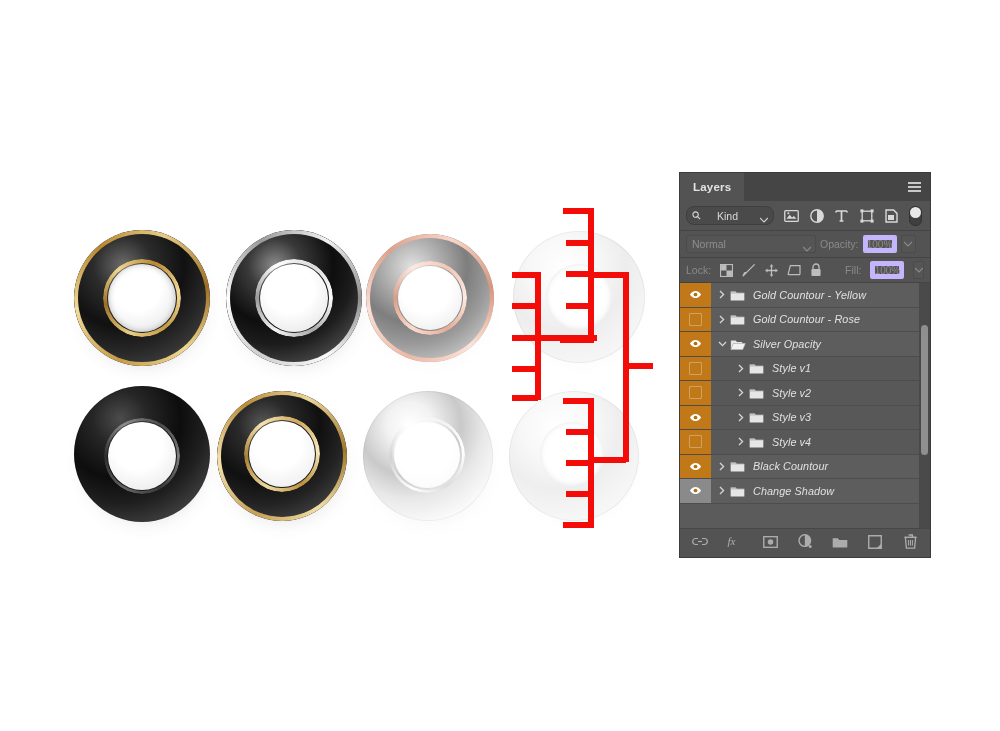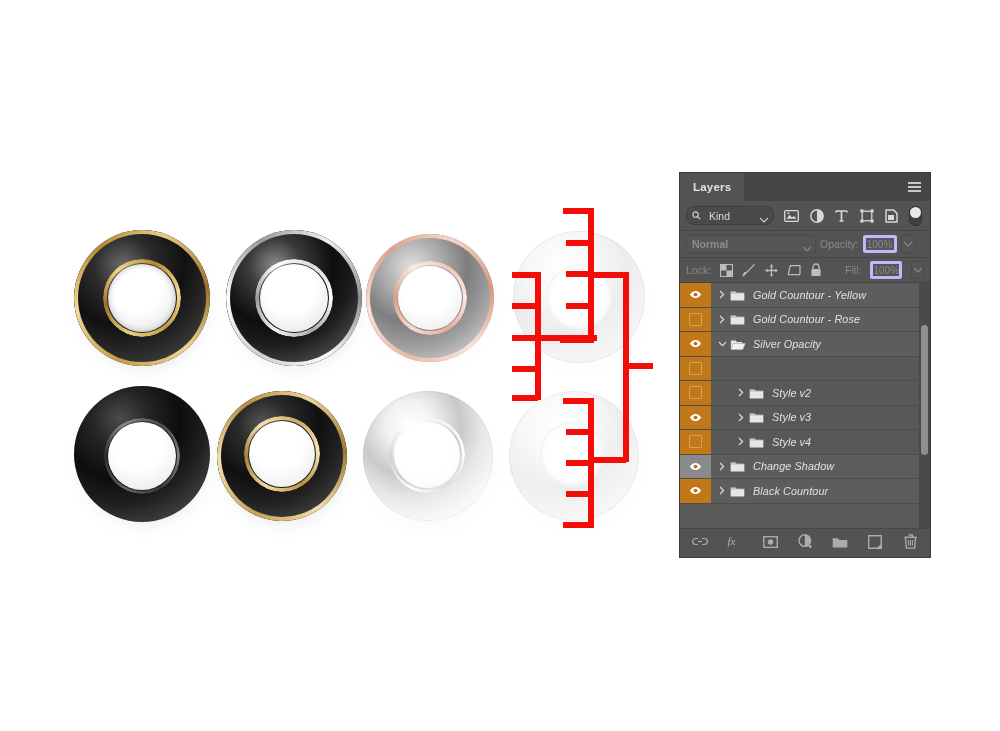--- a/index.html
+++ b/index.html
@@ -56,21 +56,21 @@
   .ps-menu-btn i{display:block;width:13px;height:1.5px;background:#c8c8c8;
     box-shadow:0 4px 0 #c8c8c8, 0 -4px 0 #c8c8c8;}
 
   
   .ps-filter{
     height:29px;display:flex;align-items:center;padding:0 6px;
     border-bottom:1px solid #444;background:#535353;
   }
   .ps-kind{
     width:88px;height:19px;background:#4a4a4a;border:1px solid #3e3e3e;
-    border-radius:8px;display:flex;align-items:center;gap:8px;
+    border-radius:8px;display:flex;align-items:center;gap:16px;
     padding:0 5px;box-sizing:border-box;position:relative;
   }
   .ps-kind .ktxt{font-size:10.5px;color:#d8d8d8;}
   .ps-kind .kcaret{position:absolute;right:5px;top:6px;}
   .ficons{display:flex;align-items:center;gap:10px;margin-left:10px;}
   .ficon{width:15px;height:15px;display:flex;align-items:center;justify-content:center;}
   .toggle-pill{
     width:11px;height:18px;border-radius:6px;background:#3f3f3f;position:relative;
     border:1px solid #333;
   }
@@ -80,26 +80,26 @@
   }
 
   
   .ps-blend{
     height:26px;display:flex;align-items:center;padding:0 6px;gap:4px;
     border-bottom:1px solid #444;background:#535353;
   }
   .blend-sel{
     flex:0 0 130px;height:18px;background:#555;border:1px solid #4b4b4b;border-radius:2px;
     display:flex;align-items:center;padding:0 5px;box-sizing:border-box;position:relative;
-    color:#8e8e8e;font-size:10.5px;font-weight:bold;
+    color:#8e8e8e;font-size:10.5px;
   }
   .blend-sel .kcaret{position:absolute;right:4px;top:6px;}
   .lbl-dim{color:#8a8a8a;font-size:10.5px;}
   .num-box{
-    width:34px;height:18px;background:#555;border:3px solid #c4b5fd;border-radius:2px;
+    width:34px;height:18px;background:#555;border:5px solid #c4b5fd;border-radius:2px;
     display:flex;align-items:center;justify-content:center;color:#8a8a8a;font-size:10px;
     box-sizing:border-box;
   }
   .caret-box{
     width:15px;height:18px;background:#555;border:1px solid #4b4b4b;border-radius:2px;
     display:flex;align-items:center;justify-content:center;box-sizing:border-box;
   }
 
   
   .ps-lock{
@@ -456,20 +456,34 @@
                 <path d="M3.4 6 H16.4 L13.6 12.4 H0.8 Z" fill="#f2f2f2" stroke="#bdbdbd" stroke-width="0.7"></path>
               </svg>
             </span>
             <span class="lname">Silver Opacity</span>
           </div>
         </div>
         <div class="ps-row alt">
           <div class="eye-cell">
             <span class="eye-off"></span>
           </div>
+          <div class="row-main indent">
+            <span class="chev">
+              <svg width="6" height="9" viewBox="0 0 6 9">
+                <path d="M1 1 L4.6 4.5 L1 8" fill="none" stroke="#d6d6d6" stroke-width="1.3"></path>
+              </svg>
+            </span>
+            <span class="fold">
+              <svg width="15" height="12" viewBox="0 0 16 13">
+                <path d="M0.6 2.6 H6 L7.4 4.2 H15.4 V12.4 H0.6 Z" fill="#e6e6e6"></path>
+                <path d="M0.6 4.2 H15.4" stroke="#9d9d9d" stroke-width="0.9"></path>
+              </svg>
+            </span>
+            <span class="lname">Style v1</span>
+          </div>
         </div>
         <div class="ps-row alt">
           <div class="eye-cell">
             <span class="eye-off"></span>
           </div>
           <div class="row-main indent">
             <span class="chev">
               <svg width="6" height="9" viewBox="0 0 6 9">
                 <path d="M1 1 L4.6 4.5 L1 8" fill="none" stroke="#d6d6d6" stroke-width="1.3"></path>
               </svg>
@@ -515,20 +529,42 @@
                 <path d="M1 1 L4.6 4.5 L1 8" fill="none" stroke="#d6d6d6" stroke-width="1.3"></path>
               </svg>
             </span>
             <span class="fold">
               <svg width="15" height="12" viewBox="0 0 16 13">
                 <path d="M0.6 2.6 H6 L7.4 4.2 H15.4 V12.4 H0.6 Z" fill="#e6e6e6"></path>
                 <path d="M0.6 4.2 H15.4" stroke="#9d9d9d" stroke-width="0.9"></path>
               </svg>
             </span>
             <span class="lname">Style v4</span>
+          </div>
+        </div>
+        <div class="ps-row">
+          <div class="eye-cell">
+            <svg width="13" height="9" viewBox="0 0 14 9">
+              <path d="M7 0.6 C3.2 0.6 1 4.5 1 4.5 C1 4.5 3.2 8.4 7 8.4 C10.8 8.4 13 4.5 13 4.5 C13 4.5 10.8 0.6 7 0.6 Z" fill="#fff"></path>
+              <circle cx="7" cy="4.5" r="2" fill="#b0700f"></circle>
+            </svg>
+          </div>
+          <div class="row-main">
+            <span class="chev">
+              <svg width="6" height="9" viewBox="0 0 6 9">
+                <path d="M1 1 L4.6 4.5 L1 8" fill="none" stroke="#d6d6d6" stroke-width="1.3"></path>
+              </svg>
+            </span>
+            <span class="fold">
+              <svg width="15" height="12" viewBox="0 0 16 13">
+                <path d="M0.6 2.6 H6 L7.4 4.2 H15.4 V12.4 H0.6 Z" fill="#e6e6e6"></path>
+                <path d="M0.6 4.2 H15.4" stroke="#9d9d9d" stroke-width="0.9"></path>
+              </svg>
+            </span>
+            <span class="lname">Black Countour</span>
           </div>
         </div>
         <div class="ps-row">
           <div class="eye-cell sel">
             <svg width="13" height="9" viewBox="0 0 14 9">
               <path d="M7 0.6 C3.2 0.6 1 4.5 1 4.5 C1 4.5 3.2 8.4 7 8.4 C10.8 8.4 13 4.5 13 4.5 C13 4.5 10.8 0.6 7 0.6 Z" fill="#fff"></path>
               <circle cx="7" cy="4.5" r="2" fill="#b0700f"></circle>
             </svg>
           </div>
           <div class="row-main">
@@ -537,42 +573,20 @@
                 <path d="M1 1 L4.6 4.5 L1 8" fill="none" stroke="#d6d6d6" stroke-width="1.3"></path>
               </svg>
             </span>
             <span class="fold">
               <svg width="15" height="12" viewBox="0 0 16 13">
                 <path d="M0.6 2.6 H6 L7.4 4.2 H15.4 V12.4 H0.6 Z" fill="#e6e6e6"></path>
                 <path d="M0.6 4.2 H15.4" stroke="#9d9d9d" stroke-width="0.9"></path>
               </svg>
             </span>
             <span class="lname">Change Shadow</span>
-          </div>
-        </div>
-        <div class="ps-row">
-          <div class="eye-cell">
-            <svg width="13" height="9" viewBox="0 0 14 9">
-              <path d="M7 0.6 C3.2 0.6 1 4.5 1 4.5 C1 4.5 3.2 8.4 7 8.4 C10.8 8.4 13 4.5 13 4.5 C13 4.5 10.8 0.6 7 0.6 Z" fill="#fff"></path>
-              <circle cx="7" cy="4.5" r="2" fill="#b0700f"></circle>
-            </svg>
-          </div>
-          <div class="row-main">
-            <span class="chev">
-              <svg width="6" height="9" viewBox="0 0 6 9">
-                <path d="M1 1 L4.6 4.5 L1 8" fill="none" stroke="#d6d6d6" stroke-width="1.3"></path>
-              </svg>
-            </span>
-            <span class="fold">
-              <svg width="15" height="12" viewBox="0 0 16 13">
-                <path d="M0.6 2.6 H6 L7.4 4.2 H15.4 V12.4 H0.6 Z" fill="#e6e6e6"></path>
-                <path d="M0.6 4.2 H15.4" stroke="#9d9d9d" stroke-width="0.9"></path>
-              </svg>
-            </span>
-            <span class="lname">Black Countour</span>
           </div>
         </div>
         <div class="ps-scroll-track"></div>
       <div class="ps-scroll"></div>
     </div>
 
     <div class="ps-bottom" id="ps-bottom">
         <span class="bico">
           <svg width="16" height="9" viewBox="0 0 17 9">
             <path d="M6.4 4.5 H10.6" stroke="#c6c6c6" stroke-width="1.3"></path>

